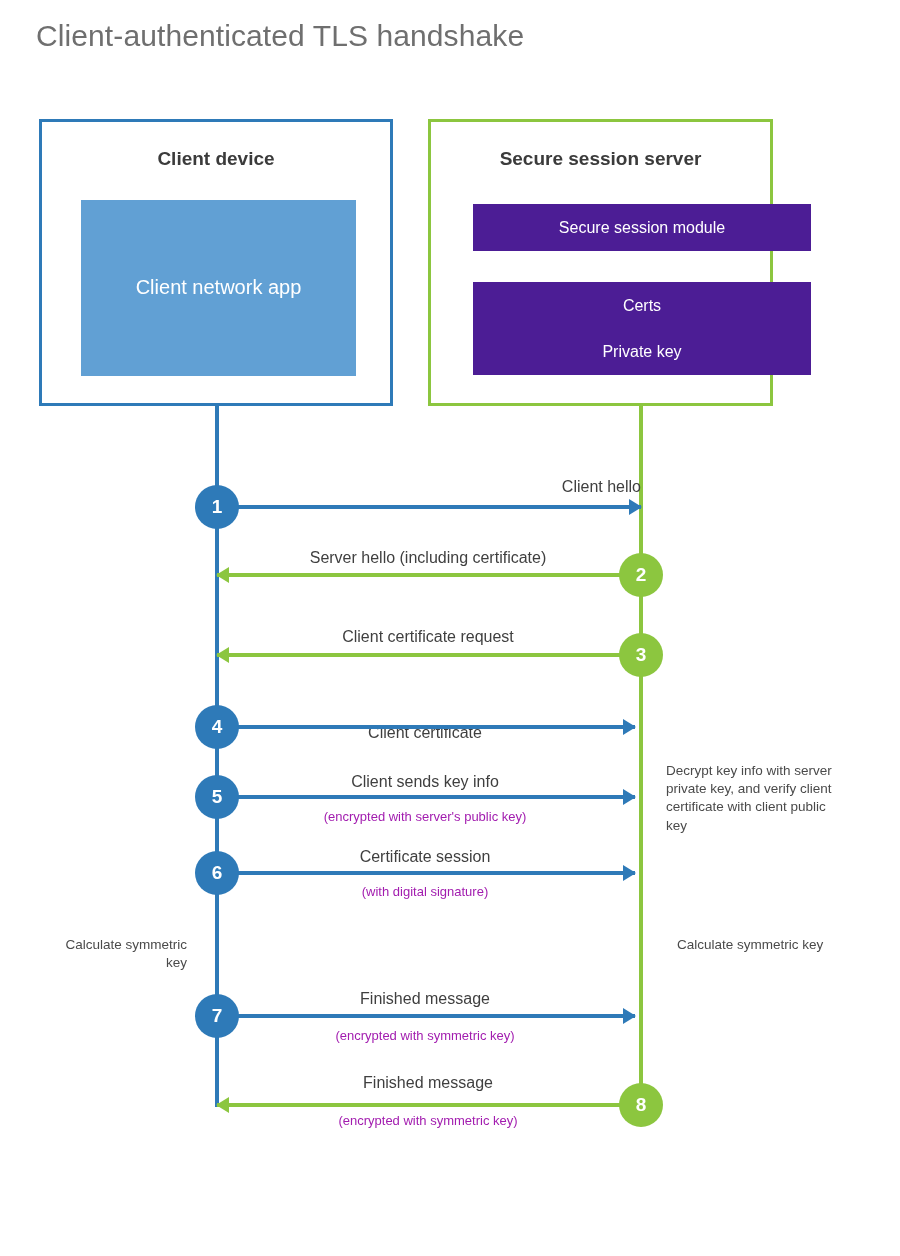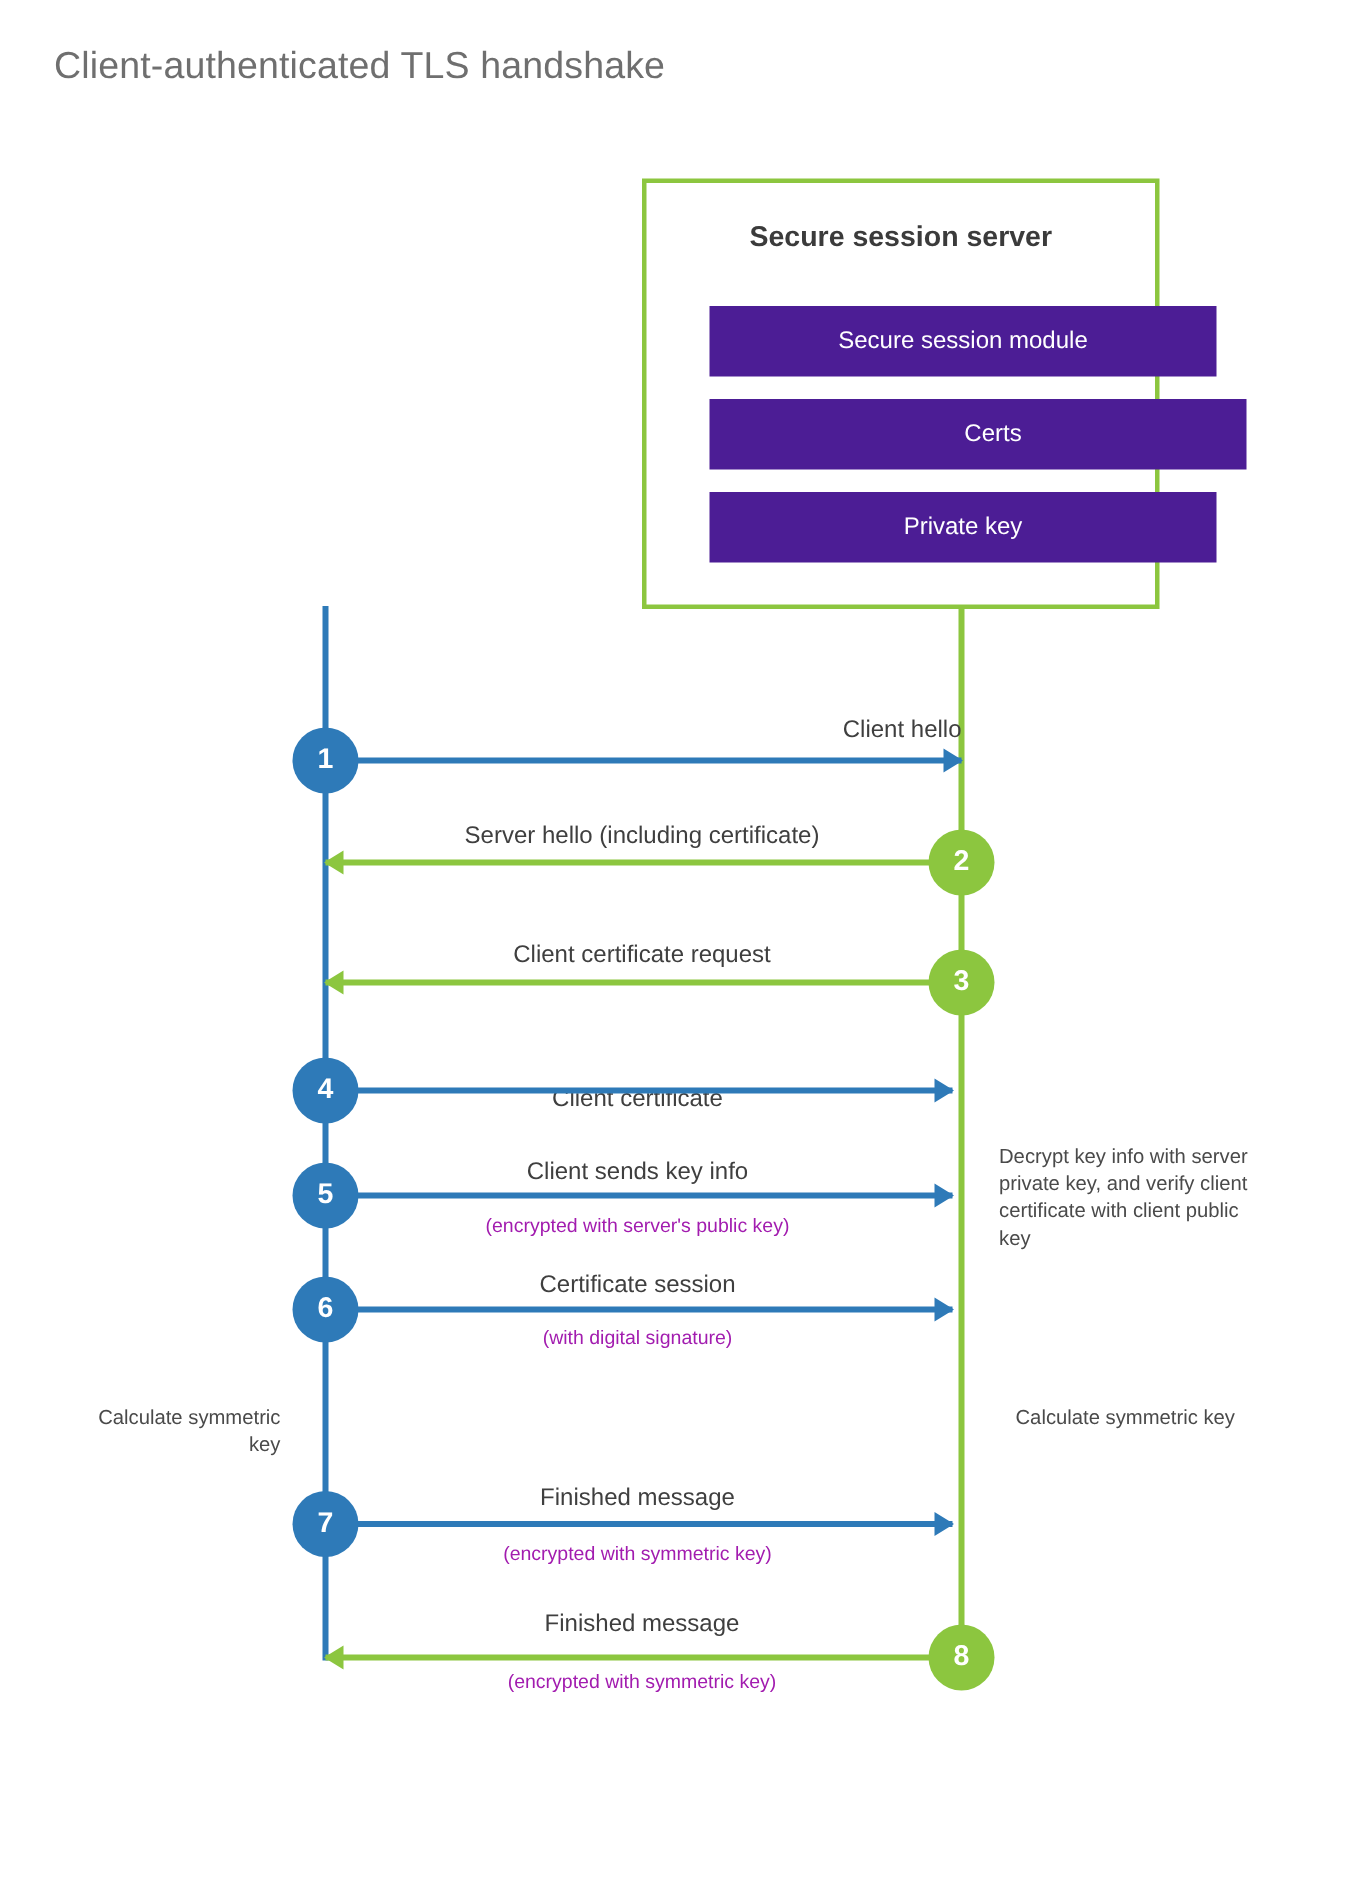--- a/index.html
+++ b/index.html
@@ -15,22 +15,22 @@
     overflow: hidden;
   }
   #diagram-root {
     position: absolute;
     left: 0; top: 0;
     width: 900px; height: 1256px;
   }
   .diagram-title {
     position: absolute;
     left: 36px;
-    top: 30px;
-    font-size: 25px;
+    top: 19px;
+    font-size: 30px;
     font-weight: 400;
     color: #6f6f6f;
     letter-spacing: 0.1px;
     white-space: nowrap;
   }
   
   .actor-box {
     position: absolute;
     box-sizing: border-box;
     background: #ffffff;
@@ -76,21 +76,21 @@
     height: 47px;
     background: #4c1d95;
     color: #ffffff;
     font-size: 16px;
     display: flex;
     align-items: center;
     justify-content: center;
     text-align: center;
   }
   #server-item-0 { top: 82px; }
-  #server-item-1 { top: 144px; padding-left: 20px; }
+  #server-item-1 { top: 160px; }
   #server-item-2 { top: 206px; }
 
   
   .lifeline {
     position: absolute;
     width: 4px;
   }
   #client-lifeline {
     left: 215px;
     top: 404px;
@@ -185,20 +185,24 @@
     text-align: left;
   }
 </style>
 </head>
 <body>
 
 <div id="diagram-root">
 
   <div class="diagram-title">Client-authenticated TLS handshake</div>
 
+  <div class="actor-box" id="client-box">
+    <div class="actor-title">Client device</div>
+    <div id="client-app-block">Client network app</div>
+  </div>
 
   <div class="actor-box" id="server-box">
     <div class="actor-title">Secure session server</div>
     <div class="server-item" id="server-item-0">Secure session module</div>
     <div class="server-item" id="server-item-1">Certs</div>
     <div class="server-item" id="server-item-2">Private key</div>
   </div>
 
   <div class="lifeline" id="client-lifeline"></div>
   <div class="lifeline" id="server-lifeline"></div>

